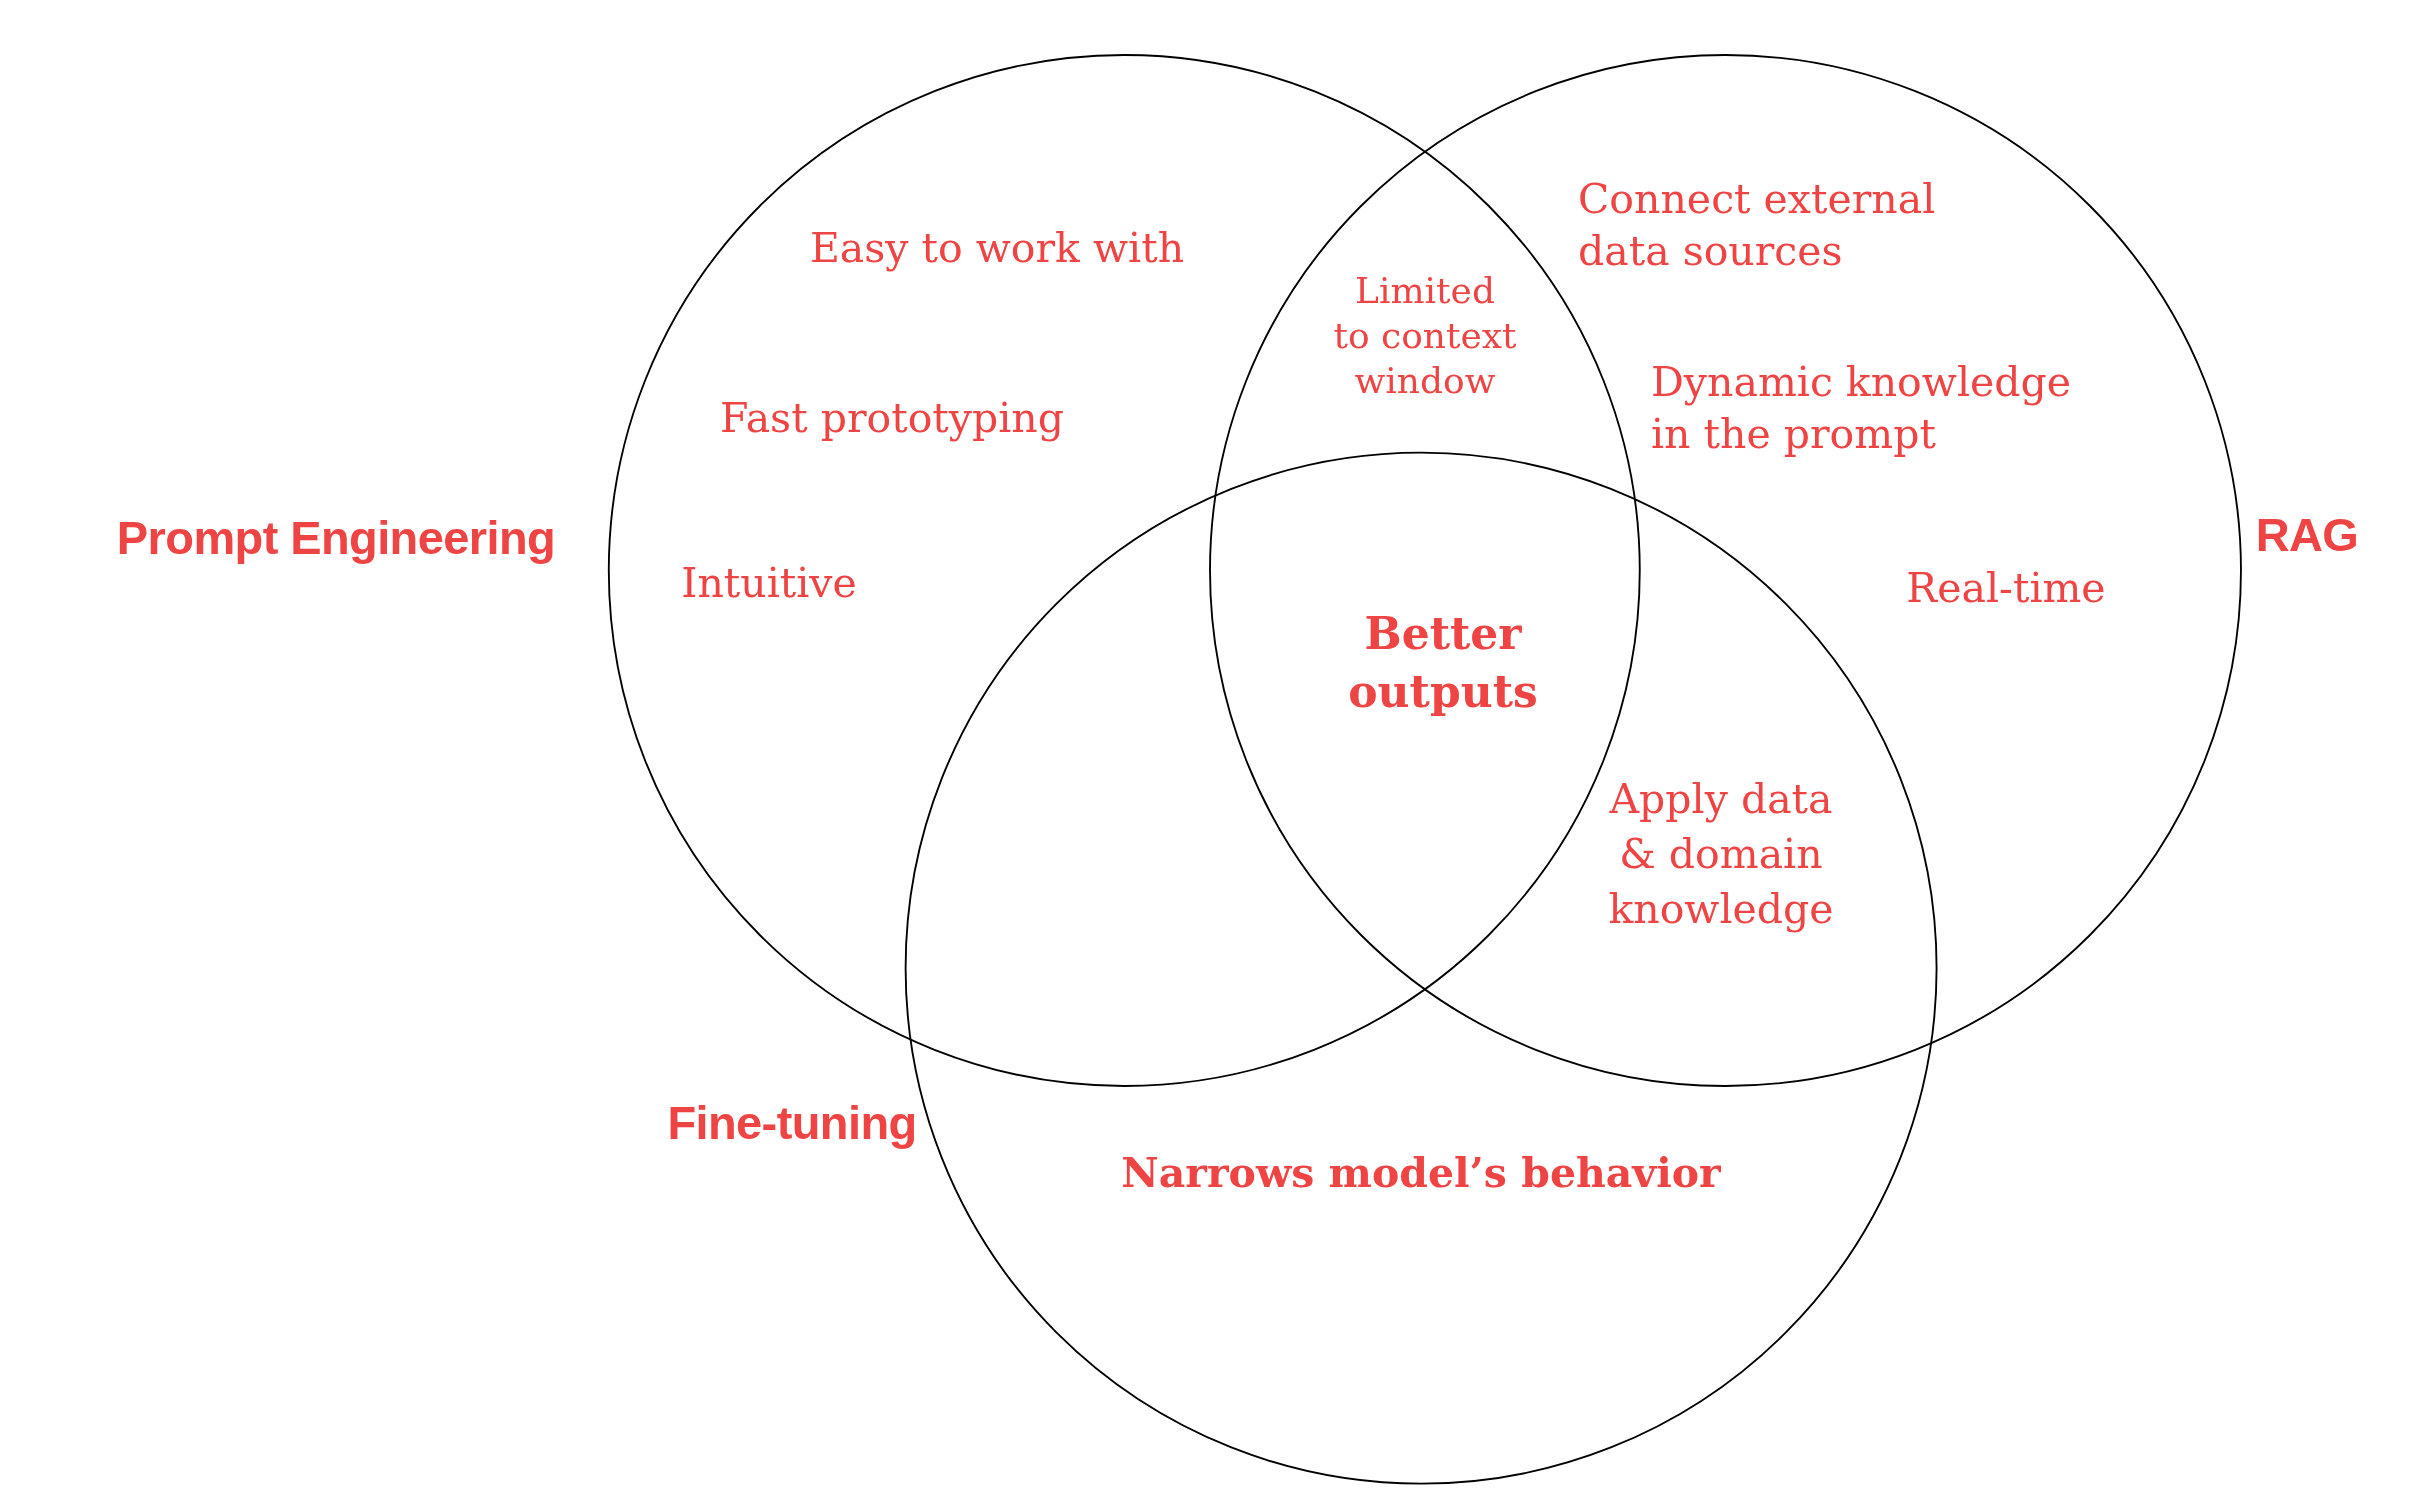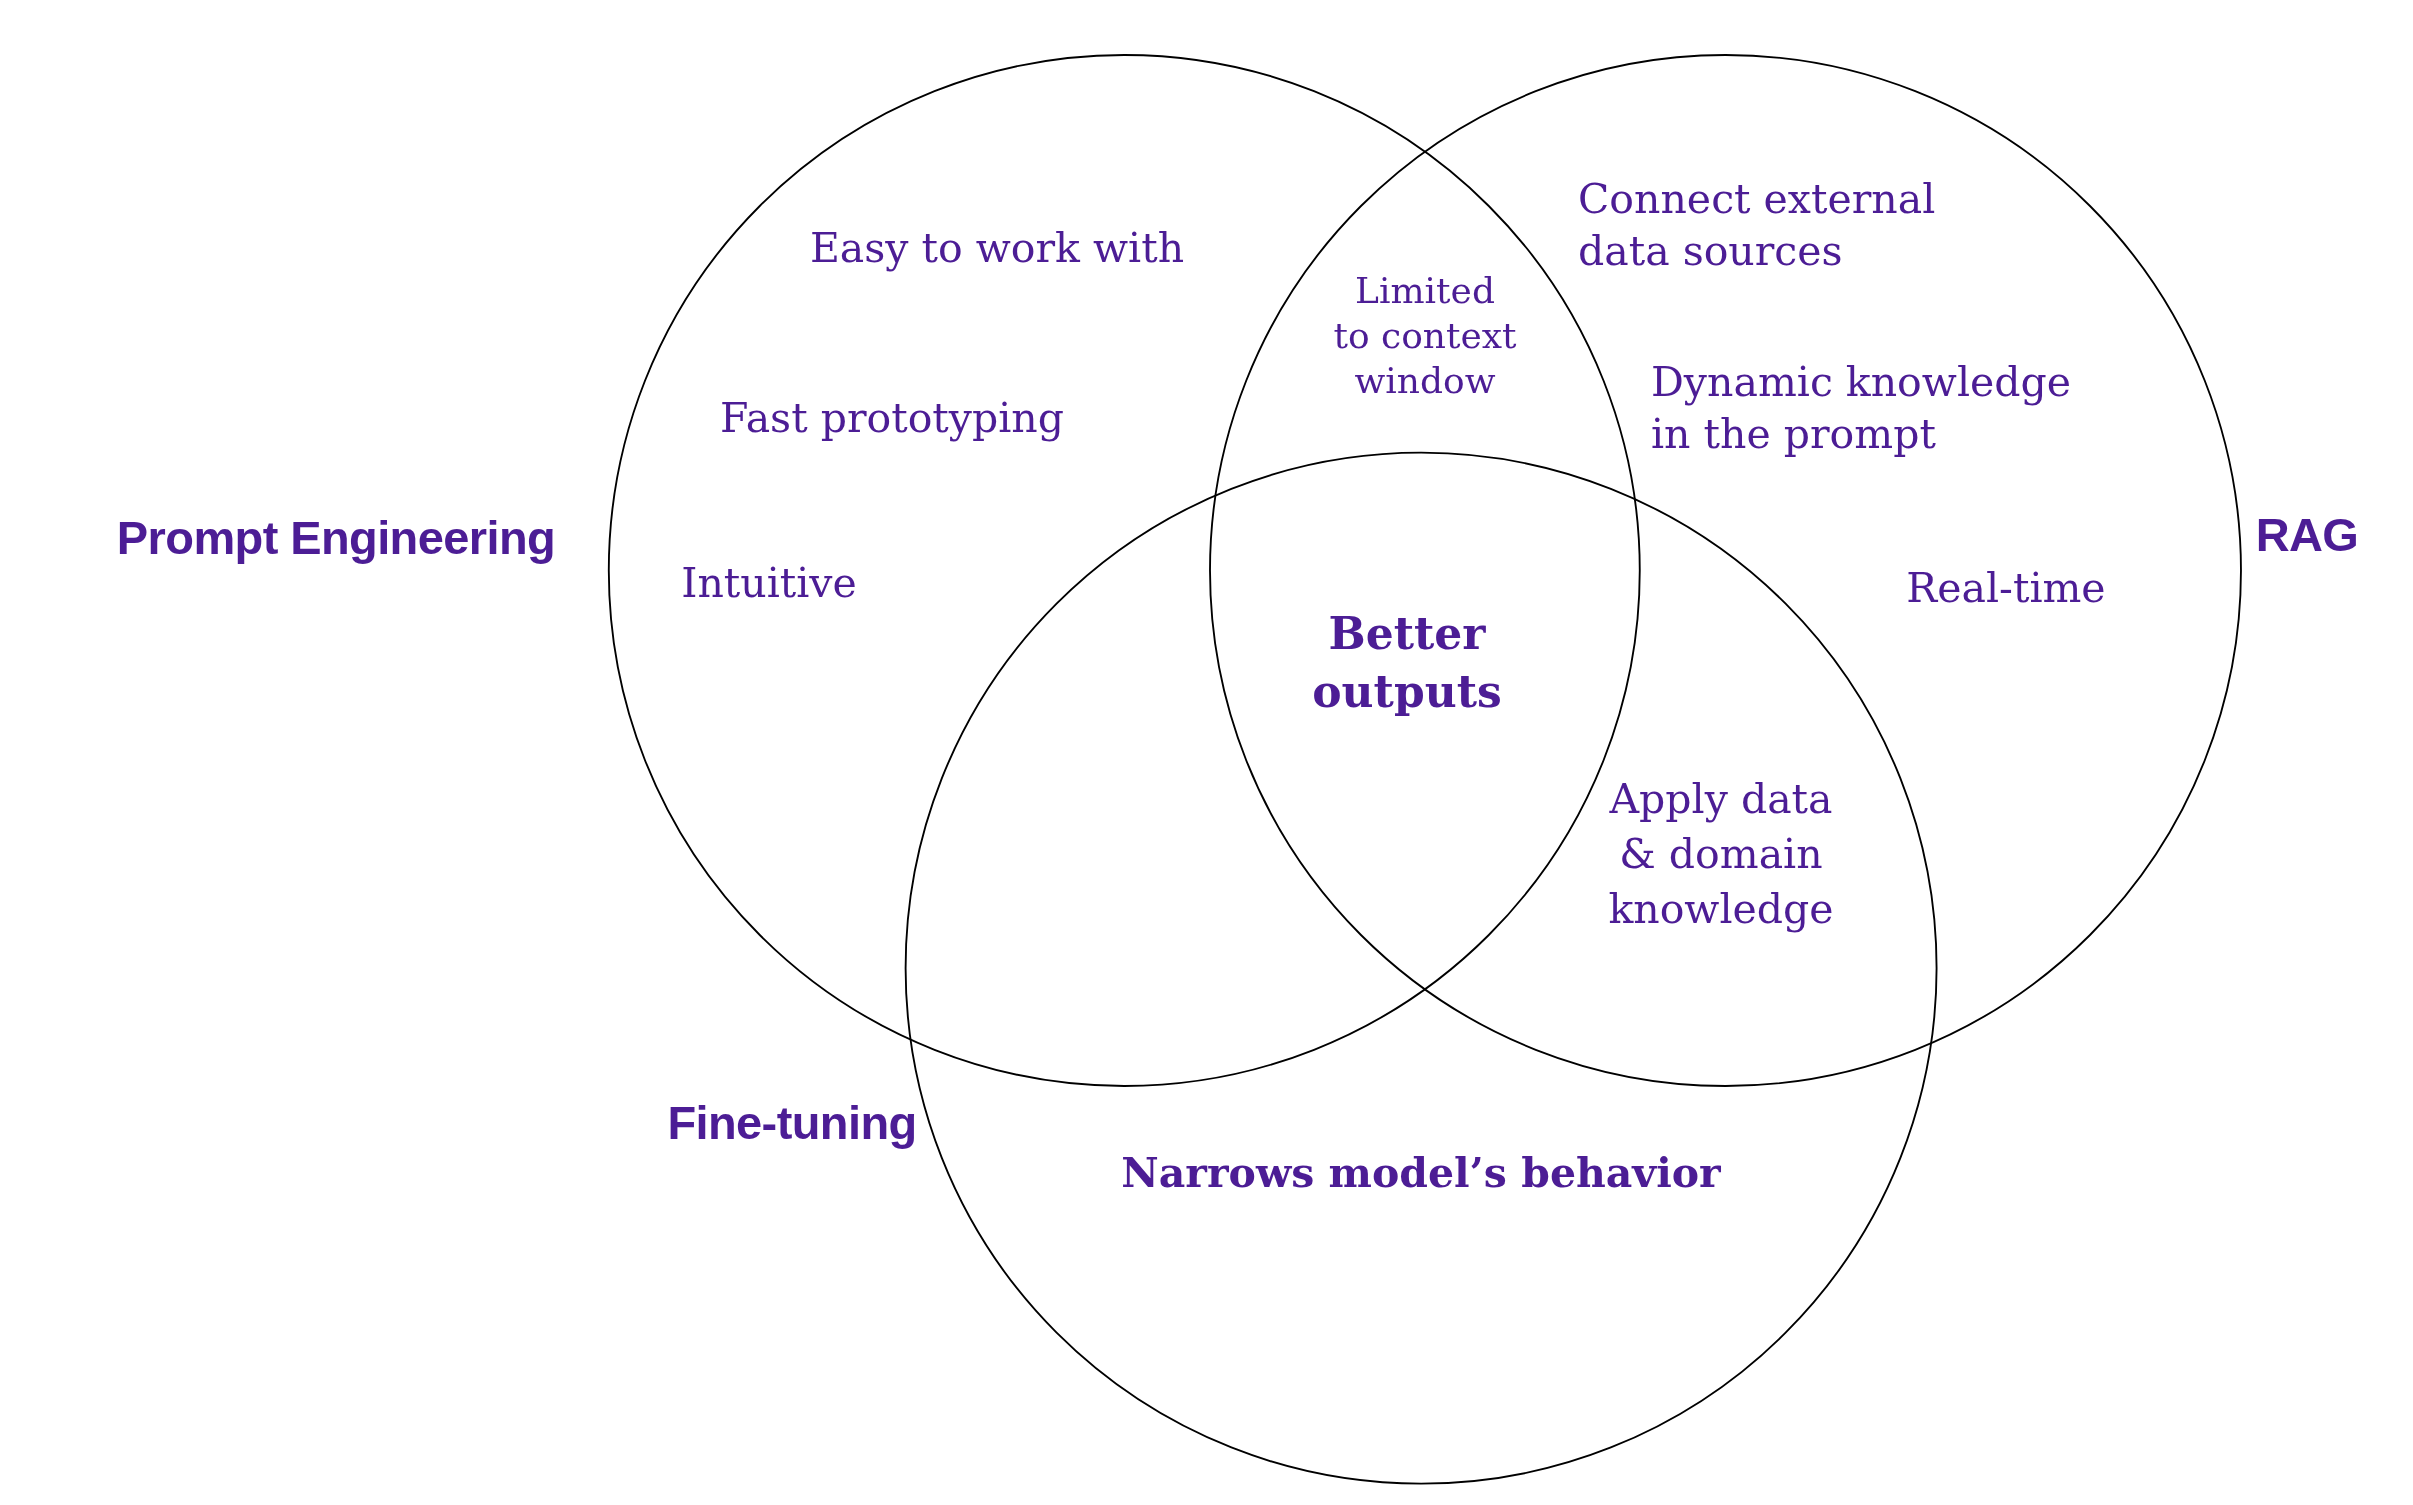--- a/index.html
+++ b/index.html
@@ -26,21 +26,21 @@
   .venn-svg circle {
     fill: none;
     stroke: #000000;
     stroke-width: 3.2;
   }
   .txt {
     position: absolute;
     white-space: pre-line;
     font-size: 41px;
     line-height: 55px;
-    color: #4c1d95;
+    color: #ef4444;
   }
   .center-anchor {
     transform: translate(-50%, -50%);
     text-align: center;
   }
   .left-anchor {
     transform: translate(0, -50%);
     text-align: left;
   }
   .set-label {
@@ -49,20 +49,21 @@
     font-size: 47px;
     line-height: 52px;
     letter-spacing: -0.6px;
     white-space: nowrap;
   }
   .bold-serif {
     font-family: "DejaVu Serif", serif;
     font-weight: 700;
     font-size: 44px;
     line-height: 58px;
+    margin-left: 36px;
   }
   .small-serif {
     font-size: 36px;
     line-height: 45px;
   }
   .lh-90 { line-height: 52px; }
   .ft-list { line-height: 64px; }
 </style>
 </head>
 <body>

